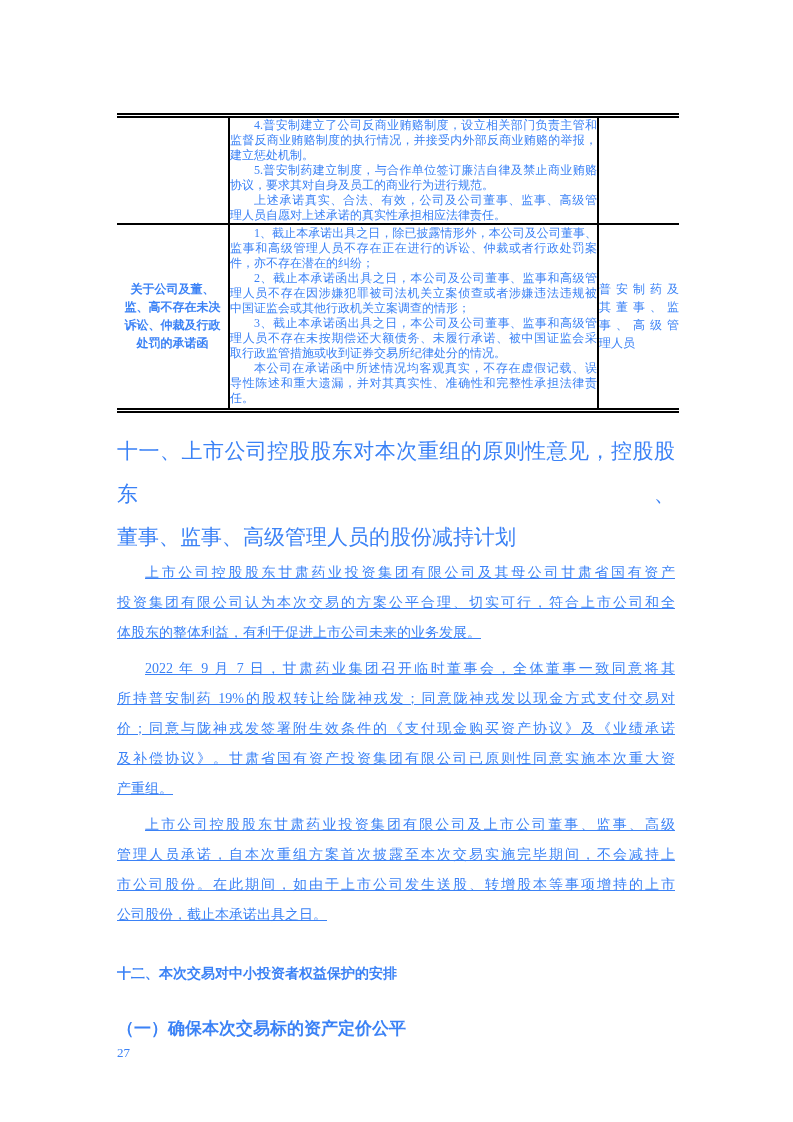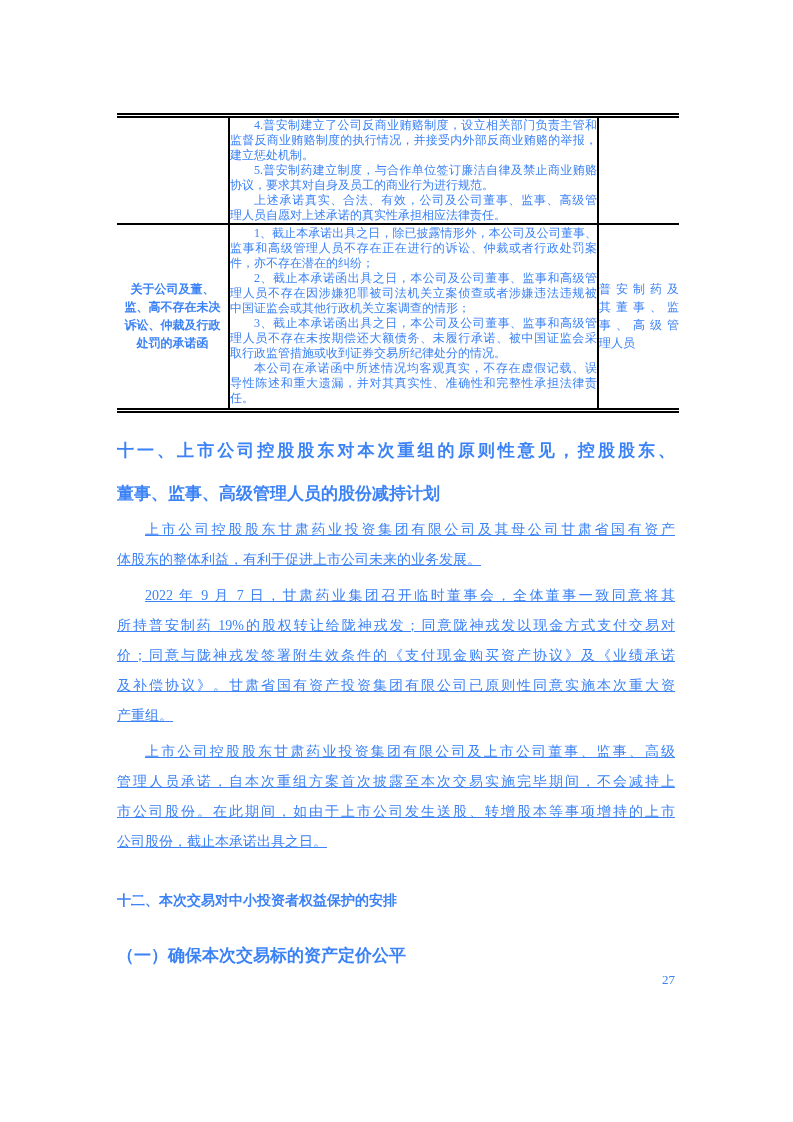--- a/index.html
+++ b/index.html
@@ -47,22 +47,22 @@
   tr.row1 td { border-bottom: 2px solid #000000; }
   tr.row2 { height: 186px; }
   td.c-left  { width: 111px; border-right: 2px solid #000000; line-height: 18px; padding: 0 3px; font-weight: bold; }
   td.c-mid   { width: 367px; border-right: 2px solid #000000; padding: 0 4px; }
   td.c-right { width: 80px; padding: 0 10px 0 8px; line-height: 18px; }
 
   
   .h-main {
     margin: 16px 0 0 0;
     font-family: "Liberation Sans", "DejaVu Sans", sans-serif;
-    font-weight: bold;
-    font-size: 17px;
+    font-weight: normal;
+    font-size: 21px;
     line-height: 43px;
   }
   .h-single {
     margin: 28px 0 0 0;
     font-family: "Liberation Sans", "DejaVu Sans", sans-serif;
     font-weight: bold;
     font-size: 14px;
     line-height: 30px;
   }
   .h-sub {
@@ -77,21 +77,21 @@
     line-height: 30px;
     text-decoration: underline;
   }
   .p1 { margin-top: 0; }
   .p2 { margin-top: 6px; }
   .p3 { margin-top: 6px; }
   .p4 { margin-top: 16px; line-height: 28px; }
 
   .pagenum {
     margin-top: 2px;
-    text-align: right;
+    text-align: left;
     font-size: 13px;
     line-height: 14px;
     font-family: "Liberation Serif", "DejaVu Serif", serif;
   }
 </style>
 </head>
 <body>
 
 <div class="page">
   <div class="content">
@@ -156,20 +156,21 @@
       </tbody>
     </table>
 
     <div class="h-main no-indent">
         <span class="ln">十一、上市公司控股股东对本次重组的原则性意见，控股股东、</span>
         <span class="ln last">董事、监事、高级管理人员的股份减持计划</span>
       </div>
 
     <div class="para-block p1">
         <span class="ln">上市公司控股股东甘肃药业投资集团有限公司及其母公司甘肃省国有资产</span>
+        <span class="ln">投资集团有限公司认为本次交易的方案公平合理、切实可行，符合上市公司和全</span>
         <span class="ln last">体股东的整体利益，有利于促进上市公司未来的业务发展。</span>
       </div>
 
     <div class="para-block p2">
         <span class="ln">2022 年 9 月 7 日，甘肃药业集团召开临时董事会，全体董事一致同意将其</span>
         <span class="ln">所持普安制药 19%的股权转让给陇神戎发；同意陇神戎发以现金方式支付交易对</span>
         <span class="ln">价；同意与陇神戎发签署附生效条件的《支付现金购买资产协议》及《业绩承诺</span>
         <span class="ln">及补偿协议》。甘肃省国有资产投资集团有限公司已原则性同意实施本次重大资</span>
         <span class="ln last">产重组。</span>
       </div>

